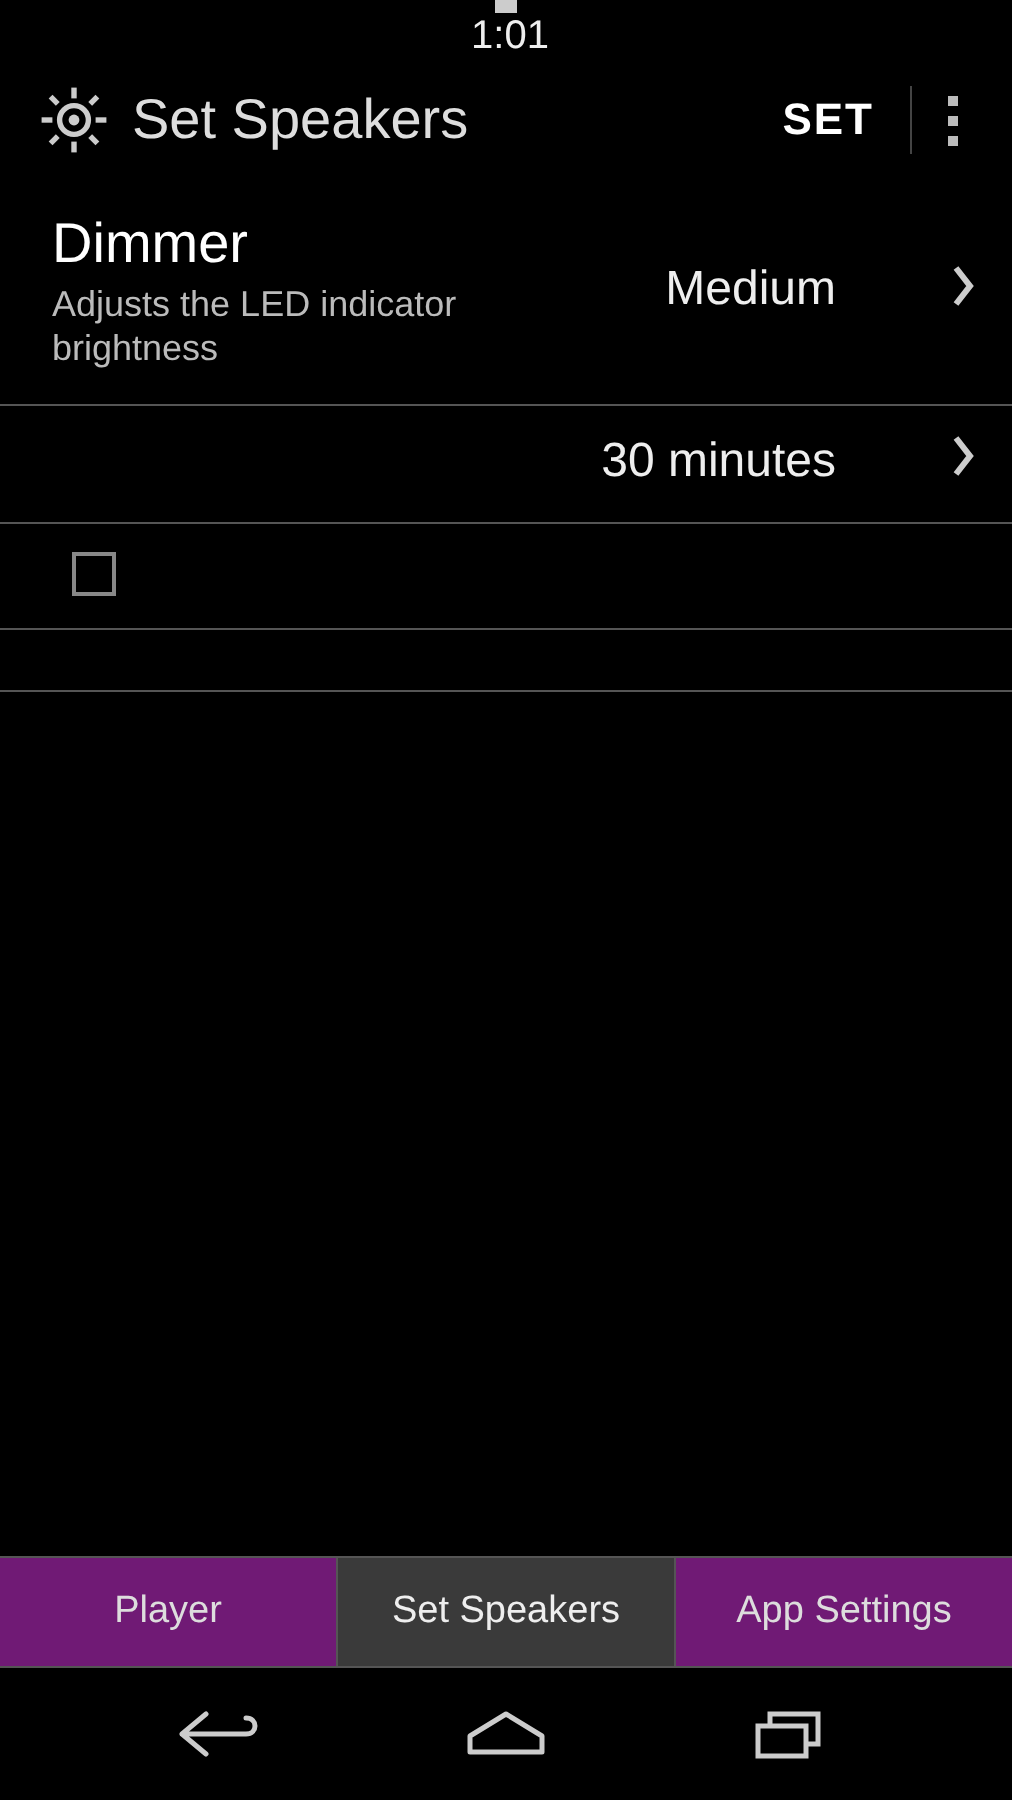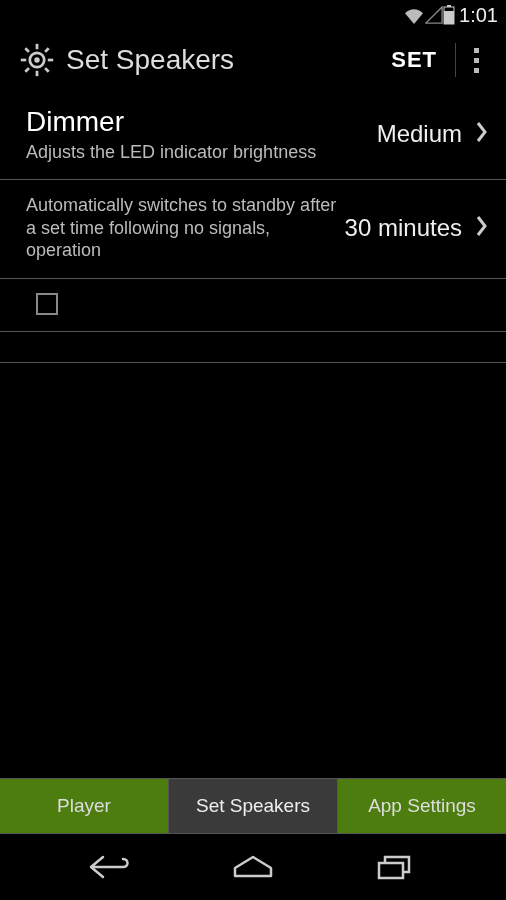--- a/index.html
+++ b/index.html
@@ -21,20 +21,21 @@
   
   .status-bar {
     height: 30px;
     display: flex;
     justify-content: flex-end;
     align-items: center;
     padding: 0 8px;
     gap: 0;
     color: #ccc;
     font-size: 20px;
+    flex-direction: column;
   }
   .status-bar .clock {
     font-size: 20px;
     color: #eee;
     margin-left: 4px;
   }
   .status-bar svg { display: block; }
   
   .title-bar {
     height: 60px;
@@ -76,20 +77,21 @@
   
   .settings {
     flex: 1;
     overflow: hidden;
   }
   .item {
     padding: 14px 18px 16px 26px;
     border-bottom: 1px solid #555;
     display: flex;
     align-items: center;
+    gap: 44px;
   }
   .item:first-child { border-top: 1px solid transparent; }
   .item .texts {
     flex: 1;
     min-width: 0;
   }
   .item .label {
     font-size: 28px;
     color: #fff;
     font-weight: 400;
@@ -123,21 +125,21 @@
     height: 56px;
     border-top: 1px solid #555;
     border-bottom: 1px solid #555;
   }
   .tab {
     flex: 1;
     display:flex; align-items:center; justify-content:center;
     font-size: 19px;
     color: #ddd;
     border-right: 1px solid #555;
-    background:#4d7c0f;
+    background:#701a75;
   }
   .tab:last-child { border-right: none; }
   .tab.active {
     background: #3a3a3a;
     color: #eee;
   }
   
   .navbar {
     height: 66px;
     display:flex;
@@ -214,21 +216,20 @@
       <div class="value">Medium</div>
       <span class="chev">
         <svg width="12" height="22" viewBox="0 0 12 22">
             <path d="M2 2 L9 11 L2 20" fill="none" stroke="#ccc" stroke-width="3"></path>
           </svg>
       </span>
     </div>
 
     <div class="item">
       <div class="texts">
-        <div class="desc">Automatically switches to standby after a set time following no signals, operation</div>
       </div>
       <div class="value">30 minutes</div>
       <span class="chev">
         <svg width="12" height="22" viewBox="0 0 12 22">
             <path d="M2 2 L9 11 L2 20" fill="none" stroke="#ccc" stroke-width="3"></path>
           </svg>
       </span>
     </div>
 
     <div class="item">

